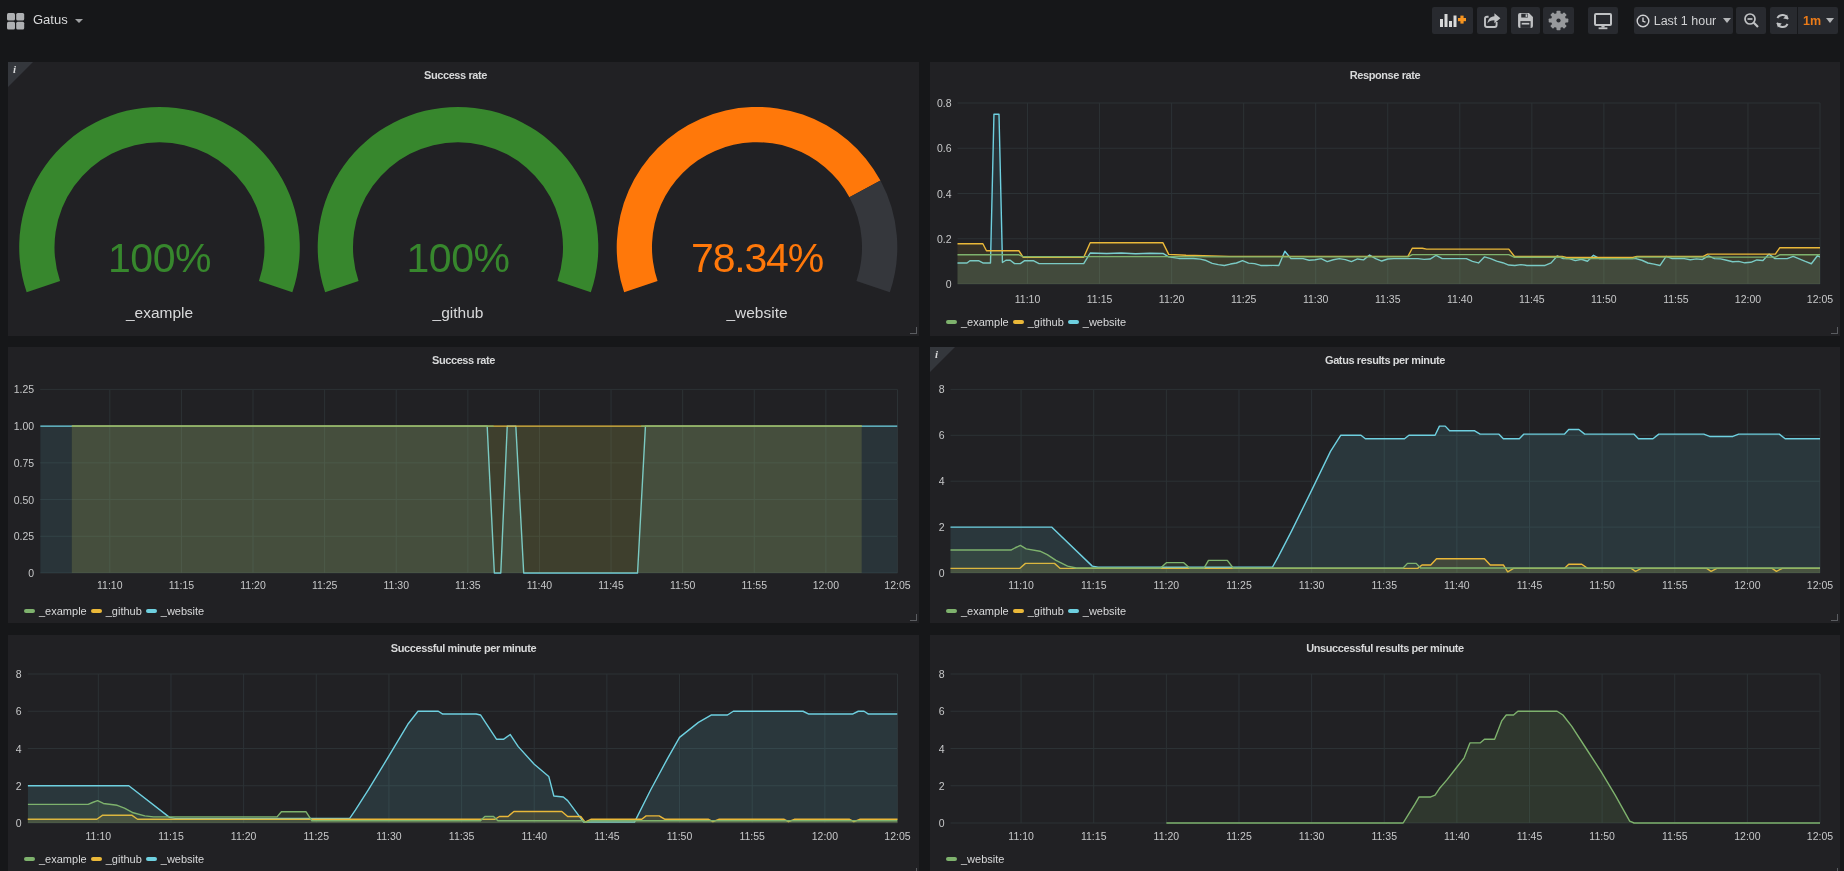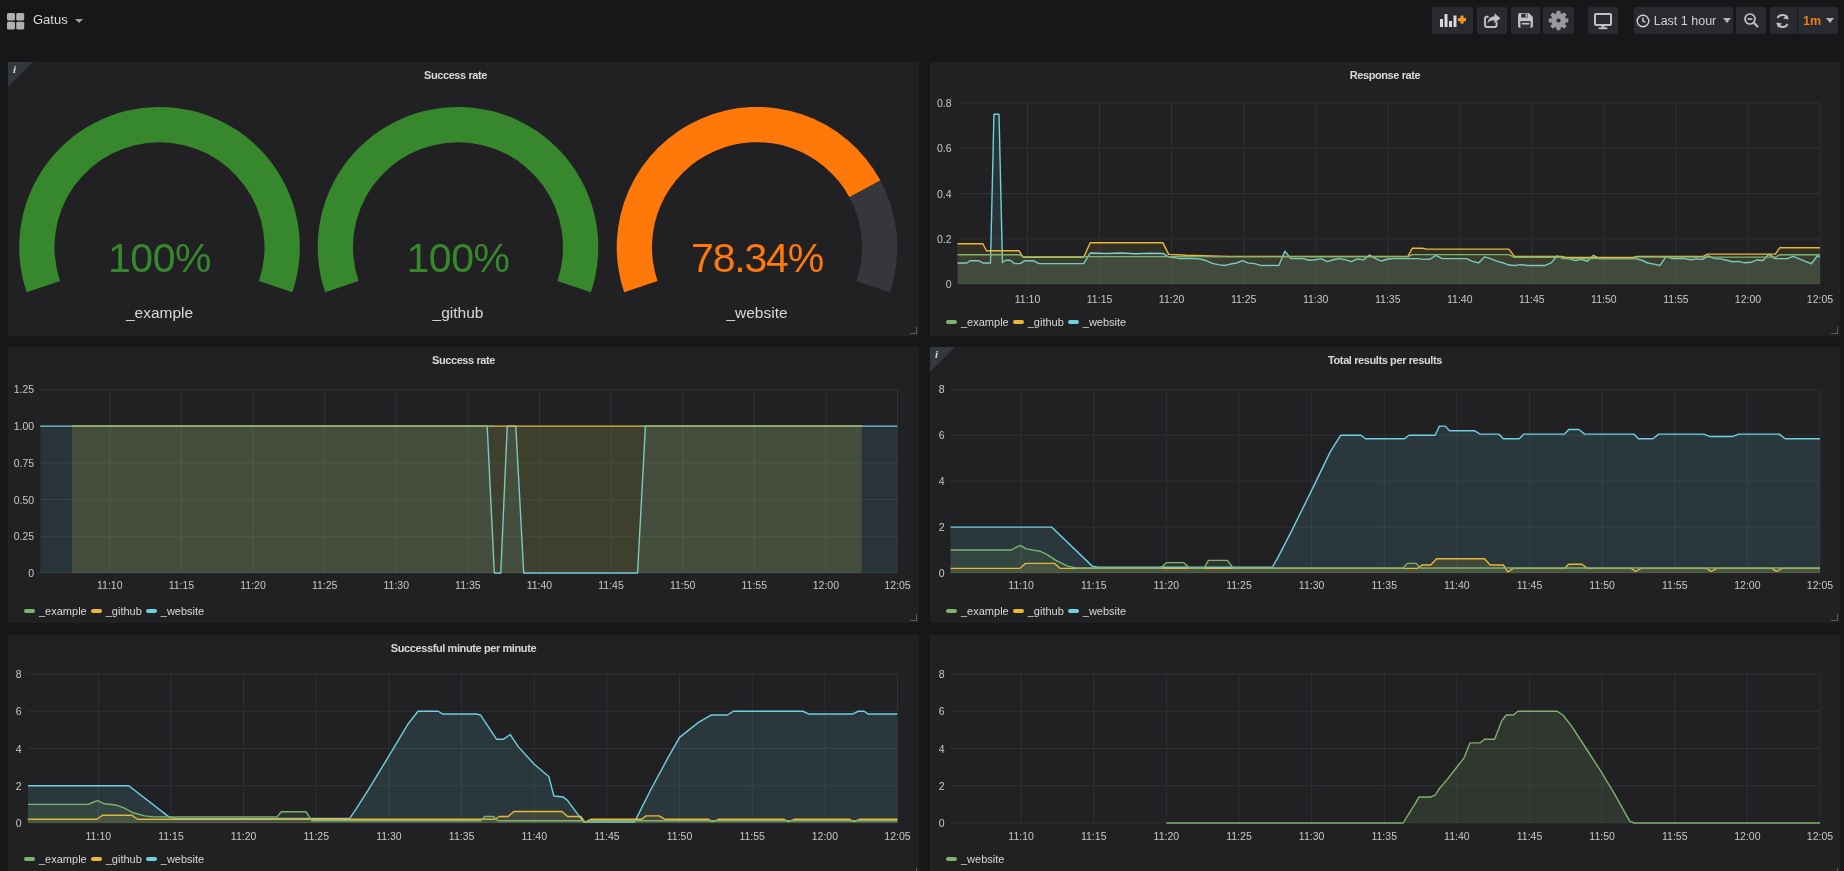--- a/index.html
+++ b/index.html
@@ -285,21 +285,21 @@
         <text x="599.49" y="242" text-anchor="middle">11:45</text>
         <text x="672.12" y="242" text-anchor="middle">11:50</text>
         <text x="744.74" y="242" text-anchor="middle">11:55</text>
         <text x="817.37" y="242" text-anchor="middle">12:00</text>
         <text x="890" y="242" text-anchor="middle">12:05</text>
       </g>
     </svg>
     <div class="legend" style="left:16px;top:258px"><span class="li"><span class="lic" style="background:#7EB26D"></span>_example</span><span class="li"><span class="lic" style="background:#EAB839"></span>_github</span><span class="li"><span class="lic" style="background:#6ED0E0"></span>_website</span></div>
     <div class="icorner"></div>
     <div class="ichar">i</div>
-    <div class="ptitle" style="padding-right:0px">Total results per results</div>
+    <div class="ptitle" style="padding-right:0px">Gatus results per minute</div>
     <div class="rsz"></div>
   </div>
 <div class="panel" style="left:8px;top:635px;width:911px;height:242px">
     <svg width="911" height="242" viewBox="0 0 911 242" style="position:absolute;left:0;top:0">
       <defs>
         <clipPath id="cp5">
           <rect x="19.7" y="37.5" width="869.8" height="152"></rect>
         </clipPath>
       </defs>
       <g stroke="#2c3235" stroke-width="1">
@@ -397,13 +397,14 @@
         <text x="454.23" y="205" text-anchor="middle">11:35</text>
         <text x="526.86" y="205" text-anchor="middle">11:40</text>
         <text x="599.49" y="205" text-anchor="middle">11:45</text>
         <text x="672.12" y="205" text-anchor="middle">11:50</text>
         <text x="744.74" y="205" text-anchor="middle">11:55</text>
         <text x="817.37" y="205" text-anchor="middle">12:00</text>
         <text x="890" y="205" text-anchor="middle">12:05</text>
       </g>
     </svg>
     <div class="legend" style="left:16px;top:218px"><span class="li"><span class="lic" style="background:#7EB26D"></span>_website</span></div>
+    <div class="ptitle" style="padding-right:0px">Unsuccessful results per minute</div>
     <div class="rsz"></div>
   </div>
 </body></html>

